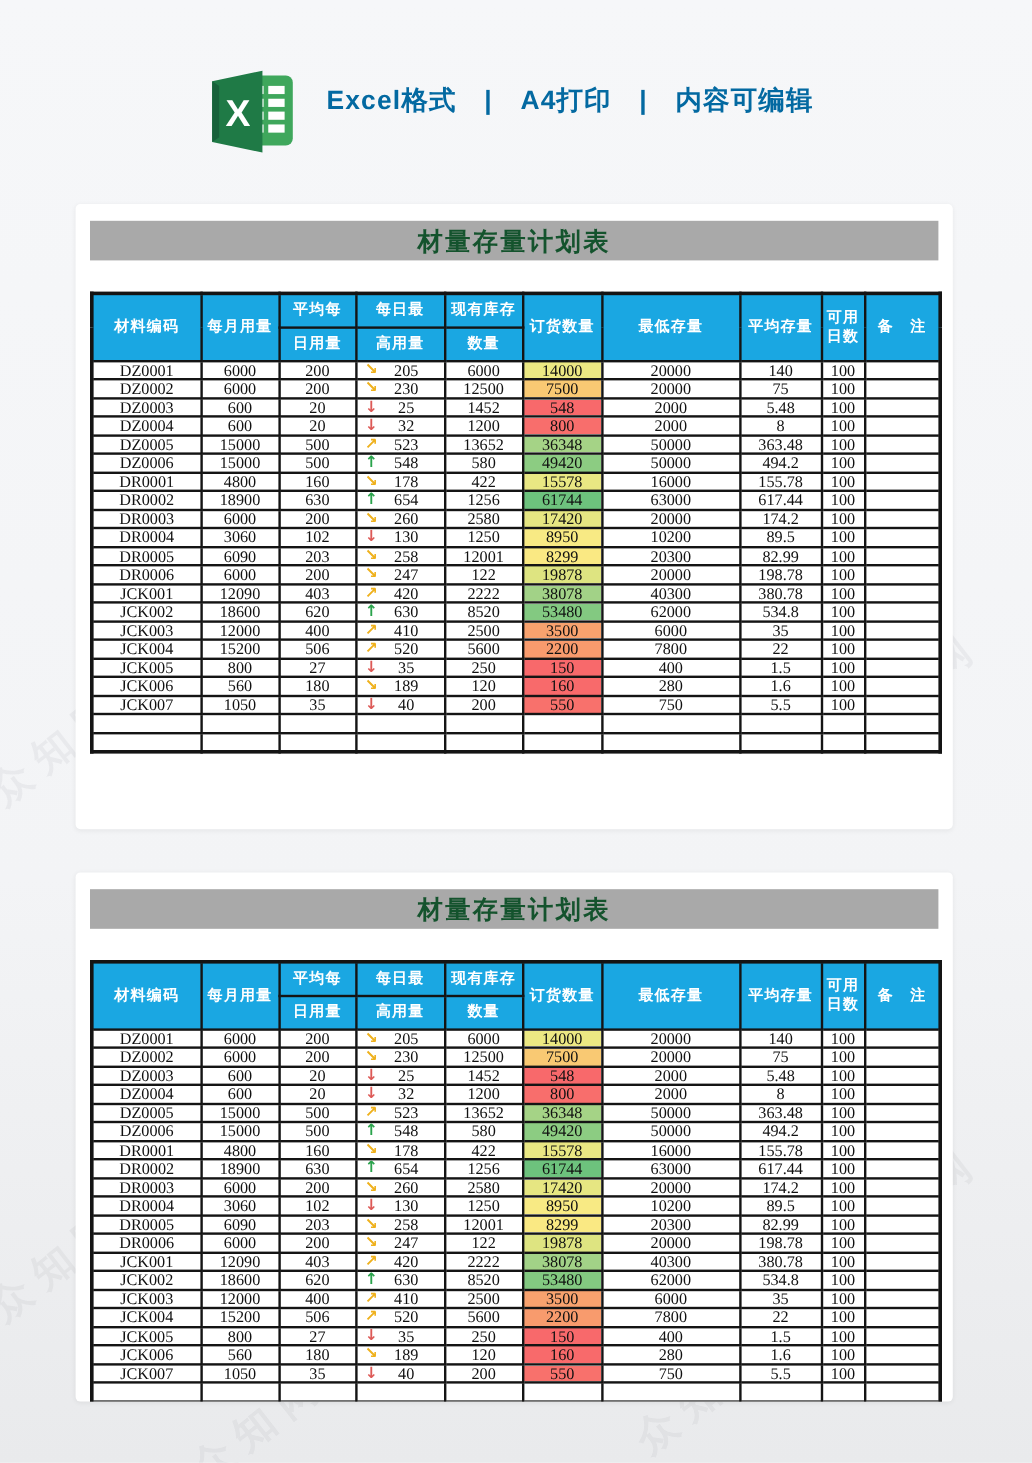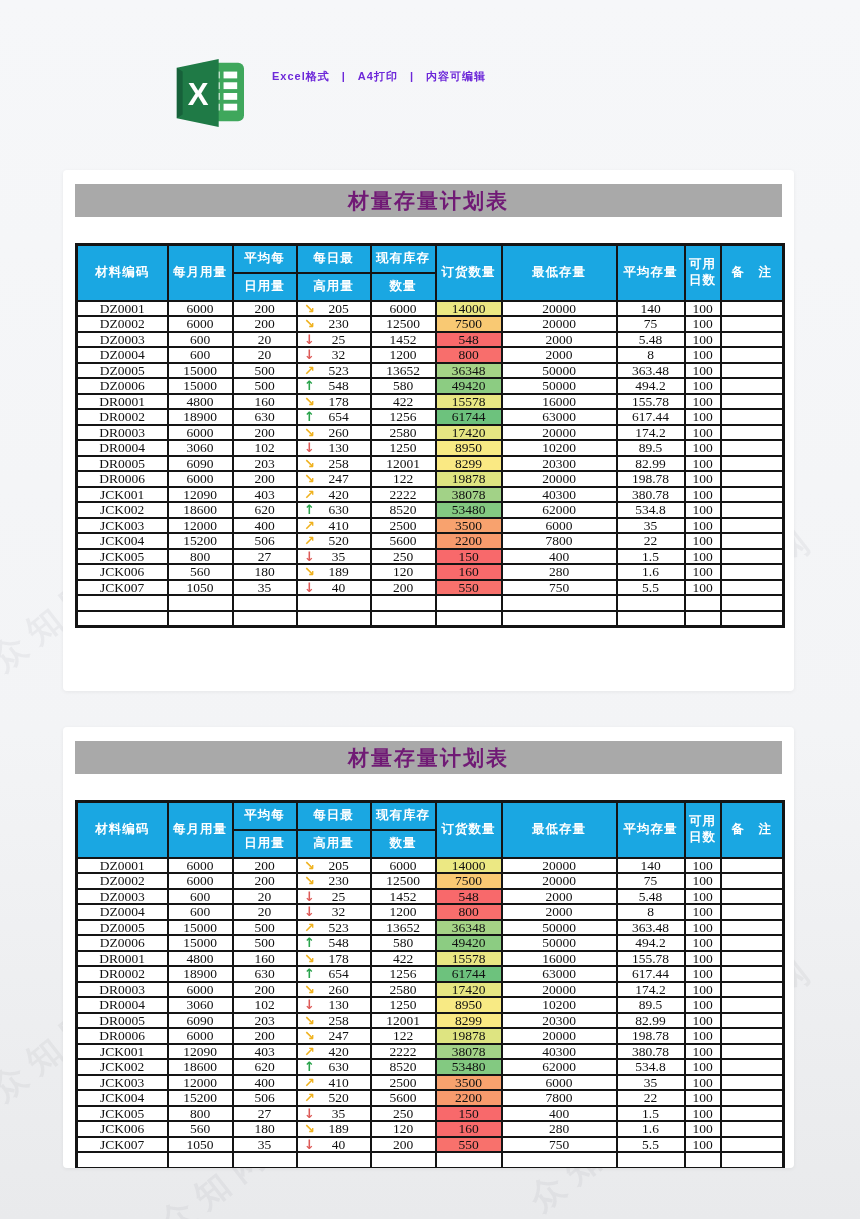--- a/index.html
+++ b/index.html
@@ -17,29 +17,29 @@
        pointer-events:none; }
   .wm1{left:-18px; top:600px;} .wm2{left:330px; top:575px;} .wm3{left:695px; top:550px;}
   .wm4{left:-18px; top:1030px;} .wm5{left:330px; top:1005px;} .wm6{left:695px; top:980px;}
   .wm7{left:150px; top:1165px;} .wm8{left:520px; top:1140px;}
 
   
   .hero{ position:absolute; left:168px; top:56px; display:flex; align-items:flex-start; }
   .logo{ width:78px; height:74px; flex:0 0 78px; }
   .hero-text{ margin-left:26px; }
   .hero-title{ font-size:31px; font-weight:bold; color:#2fa14f; line-height:1.15; letter-spacing:1px;}
-  .hero-sub{ margin-top:13px; font-size:11px; font-weight:bold; color:#6d28d9; letter-spacing:1px;}
+  .hero-sub{ margin-top:13px; font-size:22px; font-weight:bold; color:#0369a1; letter-spacing:1px;}
 
   
   .card{ position:absolute; left:63px; width:731px; background:#ffffff; border-radius:4px;
          box-shadow:0 1px 4px rgba(0,0,0,0.06); overflow:hidden; }
   .card-1{ top:170px; height:521px; }
   .card-2{ top:727px; height:441px; }
   .banner{ margin:14px 0 0 12px; width:707px; height:33px; background:#a9a9a9;
-           color:#701a75; font-size:21px; font-weight:bold; letter-spacing:2px;
+           color:#14532d; font-size:21px; font-weight:bold; letter-spacing:2px;
            display:flex; align-items:center; justify-content:center; }
 
   
   table.sheet{ position:absolute; left:12px; top:73px; width:707px;
                border-collapse:collapse; table-layout:fixed;
                border:3px solid #141414; background:#fff; }
   table.sheet th{
     background:var(--hdr,#1aa7e2); color:#ffffff; font-size:12.5px; font-weight:bold;
     border:2px solid #141414; height:28px; text-align:center; line-height:1.25;
     letter-spacing:1px; padding:0 1px;

